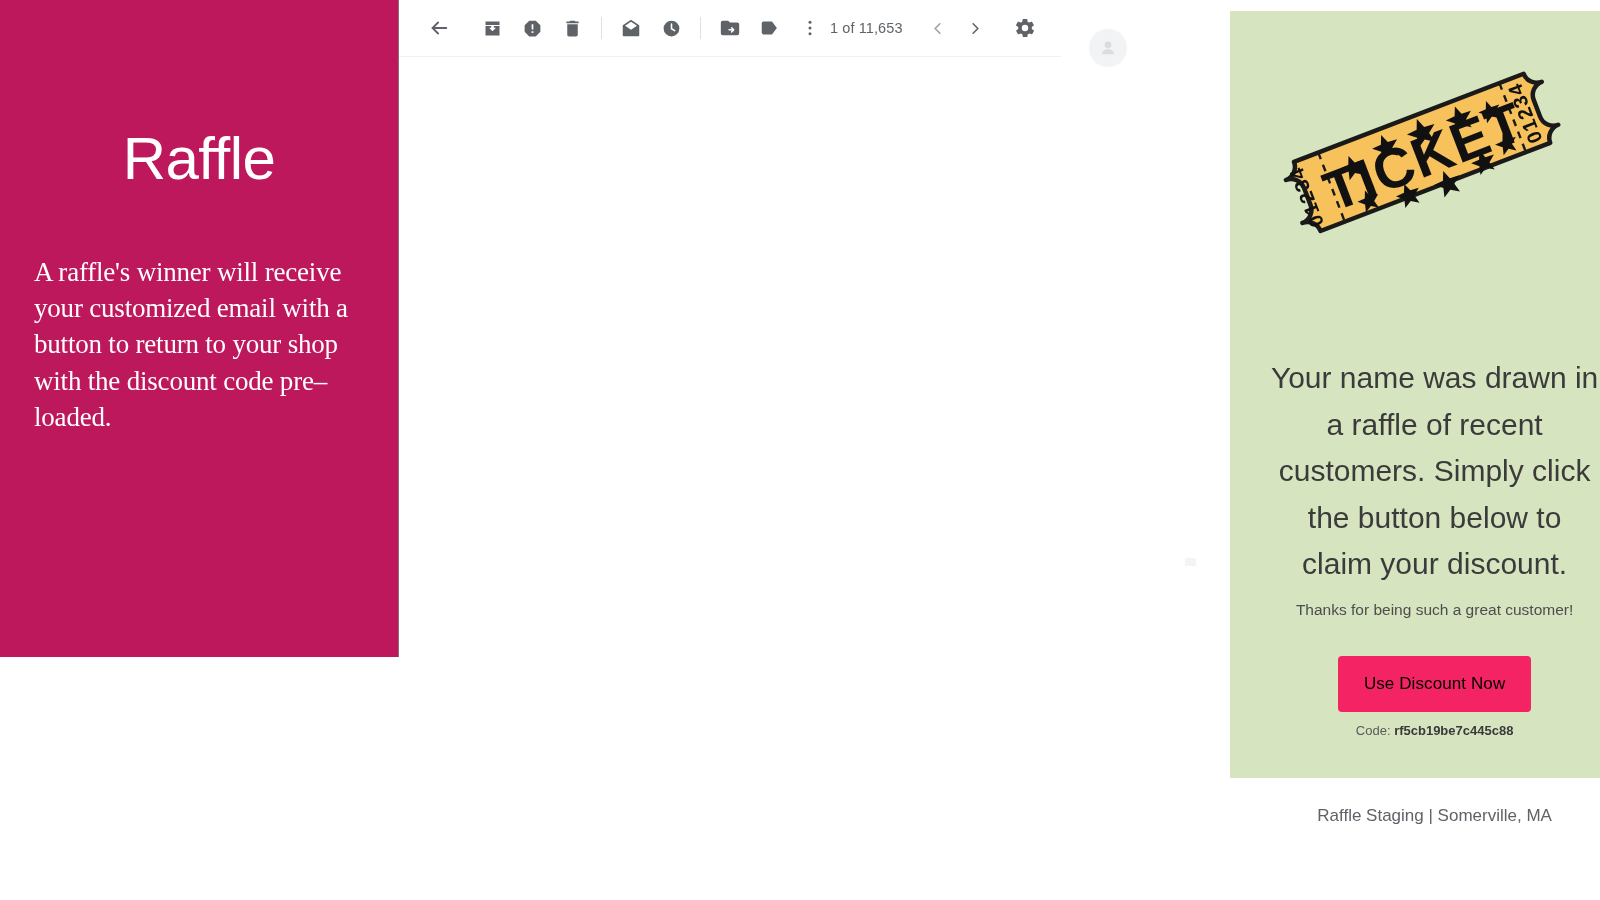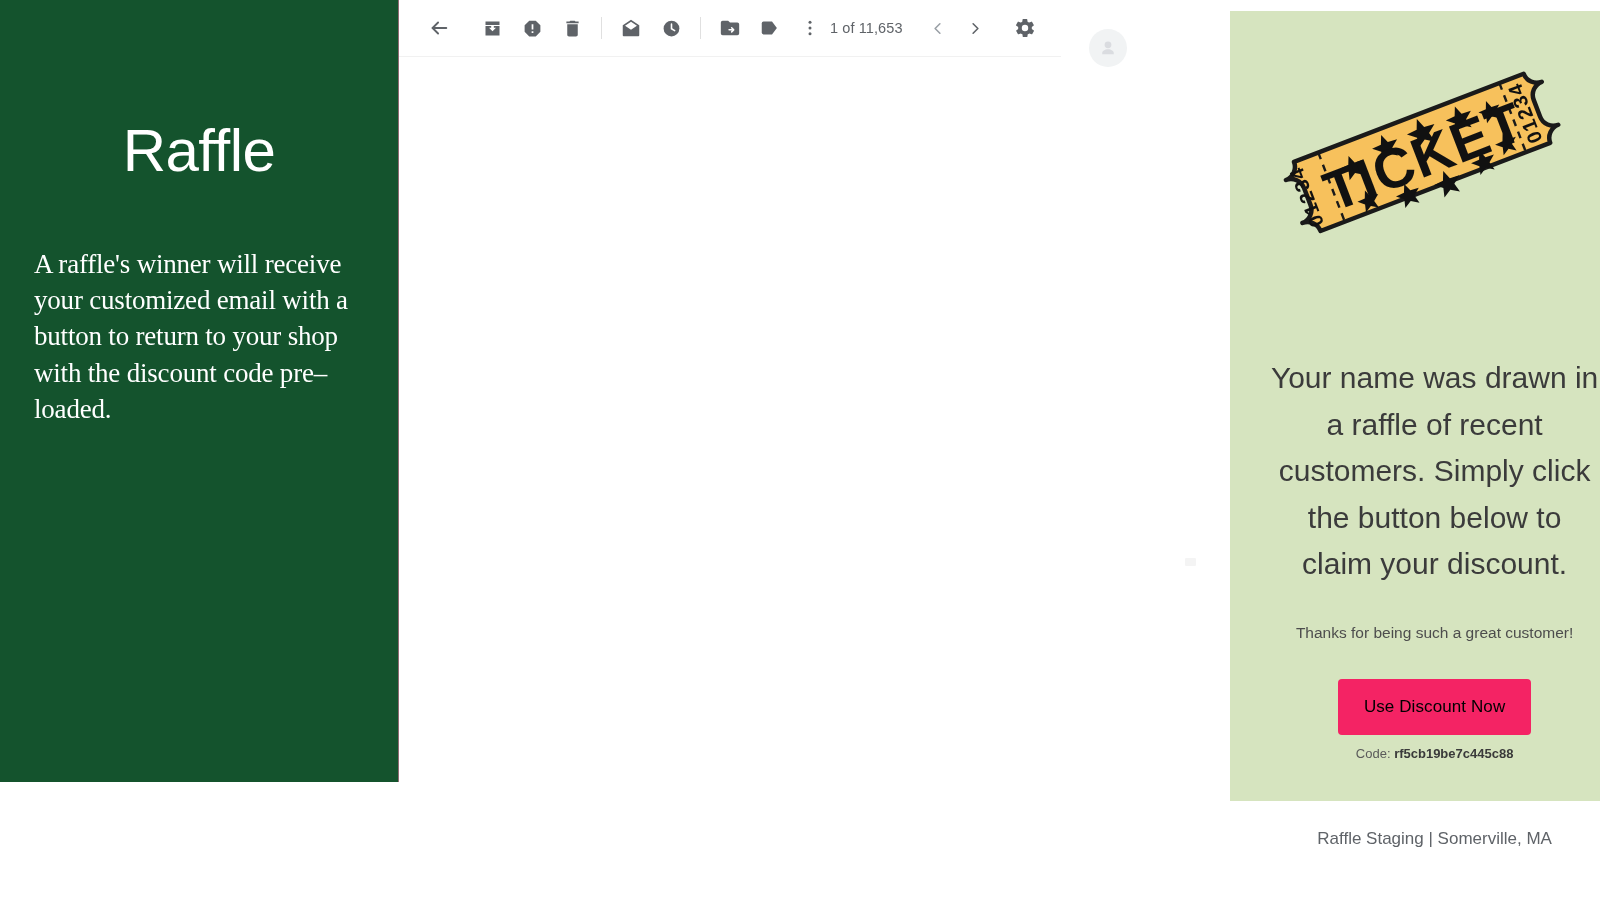--- a/index.html
+++ b/index.html
@@ -6,24 +6,24 @@
   html, body {
     width: 1600px; height: 900px;
     font-family: "Liberation Sans", sans-serif;
     background: #ffffff;
     overflow: hidden;
   }
   .app { display: flex; width: 1600px; height: 900px; }
 
   
   .sidebar {
-    width: 399px; height: 782px;
-    background: #14532d;
+    width: 399px; height: 657px;
+    background: #be185d;
     border-right: 1px solid #8f6b73;
-    padding: 0 34px;
+    padding: 8px 34px;
     flex: 0 0 399px;
     position: relative;
   }
   .sidebar-title {
     color: #ffffff;
     font-size: 60px;
     font-weight: 400;
     text-align: center;
     letter-spacing: -0.5px;
     margin-top: 118px;
@@ -181,21 +181,21 @@
     color: #3b3b3b;
     text-align: center;
     max-width: 560px;
     margin-top: 26px;
     font-weight: 400;
   }
   .thanks {
     font-size: 15.5px;
     color: #4d4d4d;
     text-align: center;
-    margin-top: 36px;
+    margin-top: 13px;
   }
   .cta {
     margin-top: 37px;
     background: #f42364;
     color: #000000;
     border: none;
     border-radius: 4px;
     font-family: "Liberation Sans", sans-serif;
     font-size: 17px;
     padding: 18px 26px;

